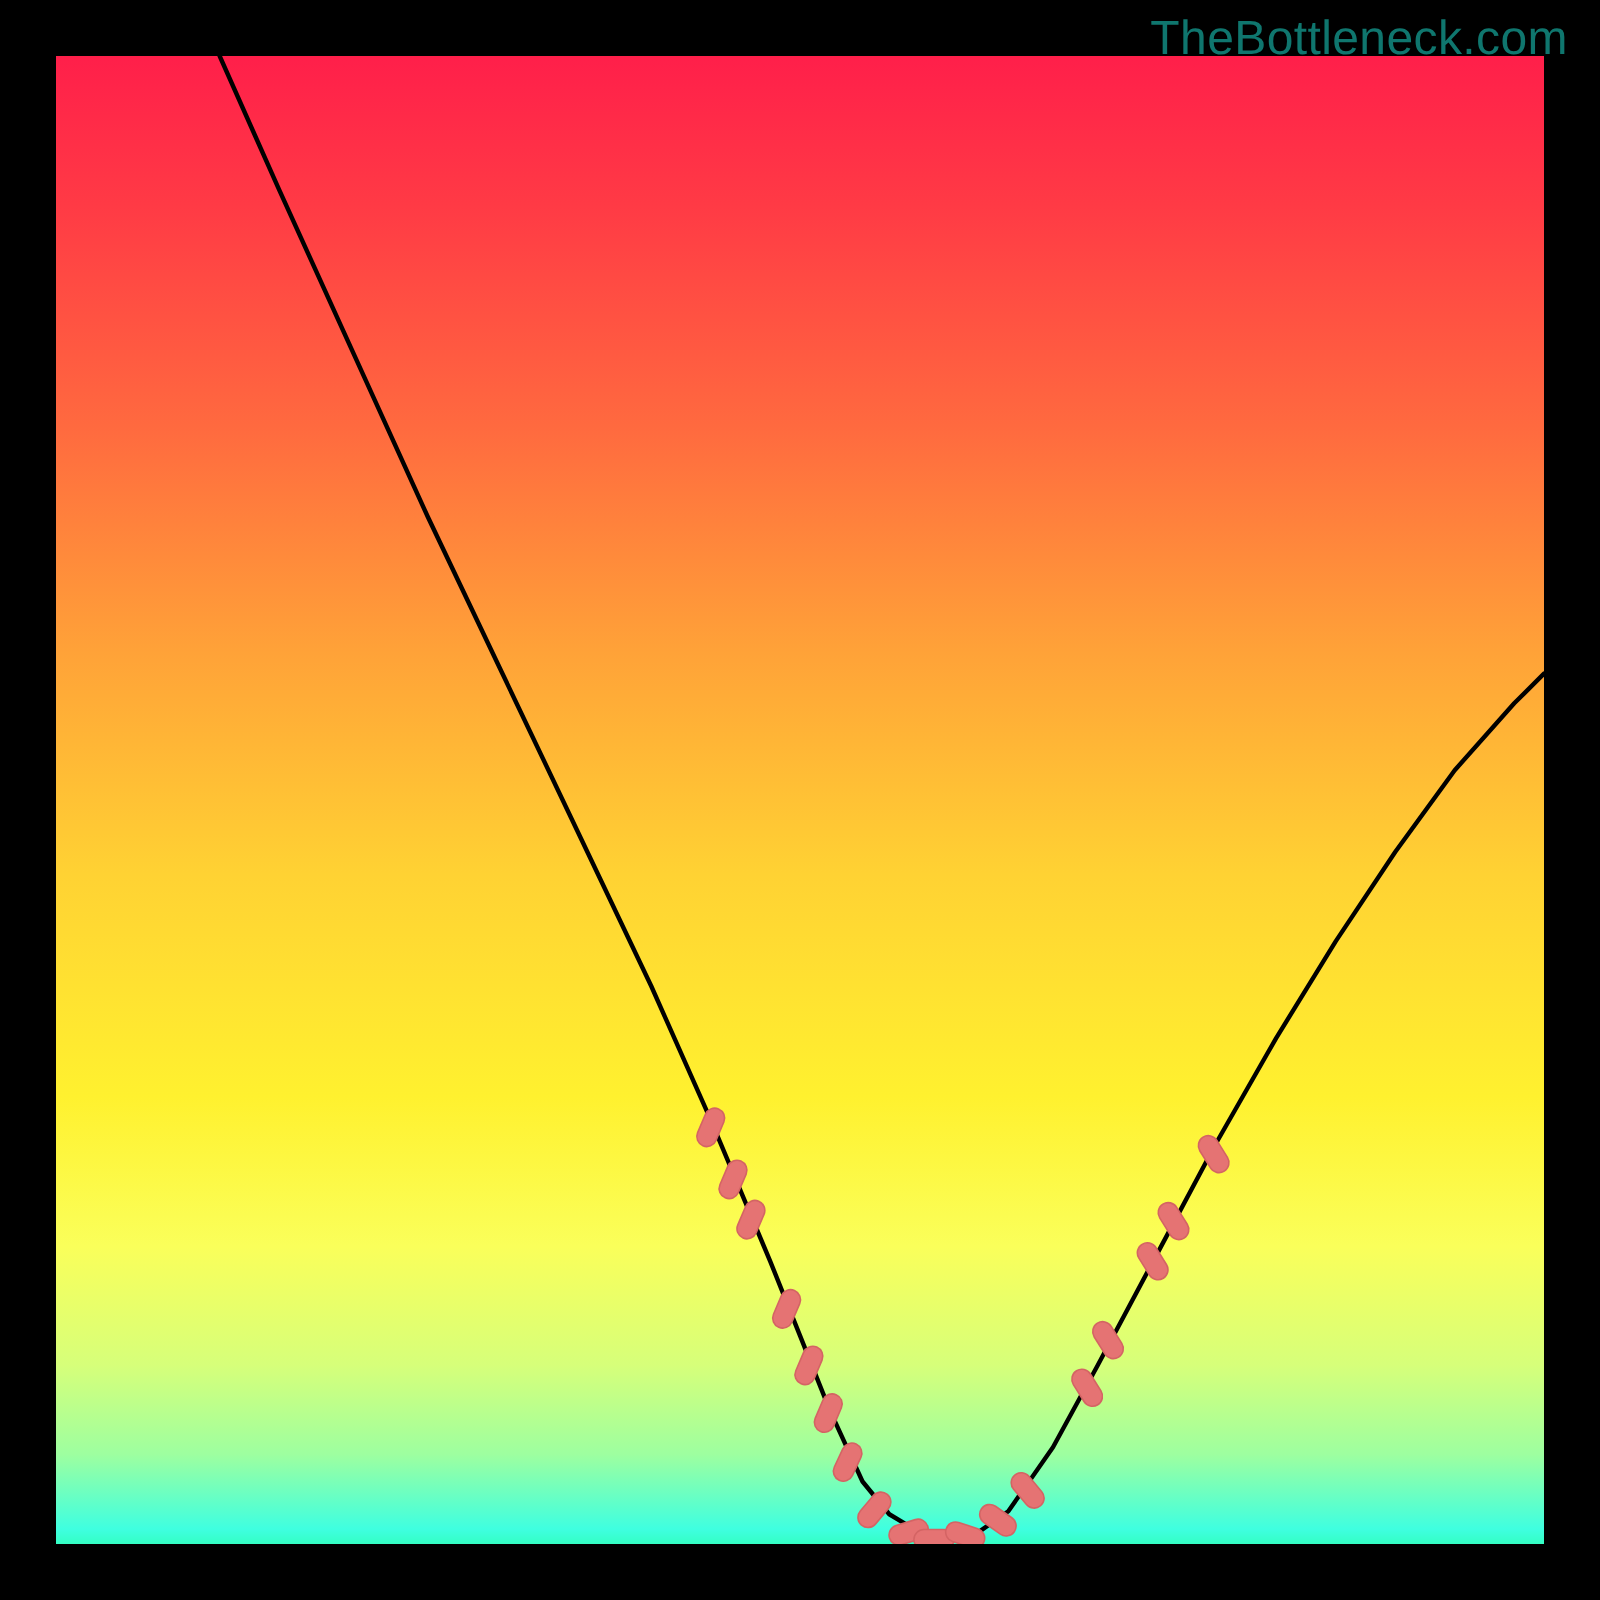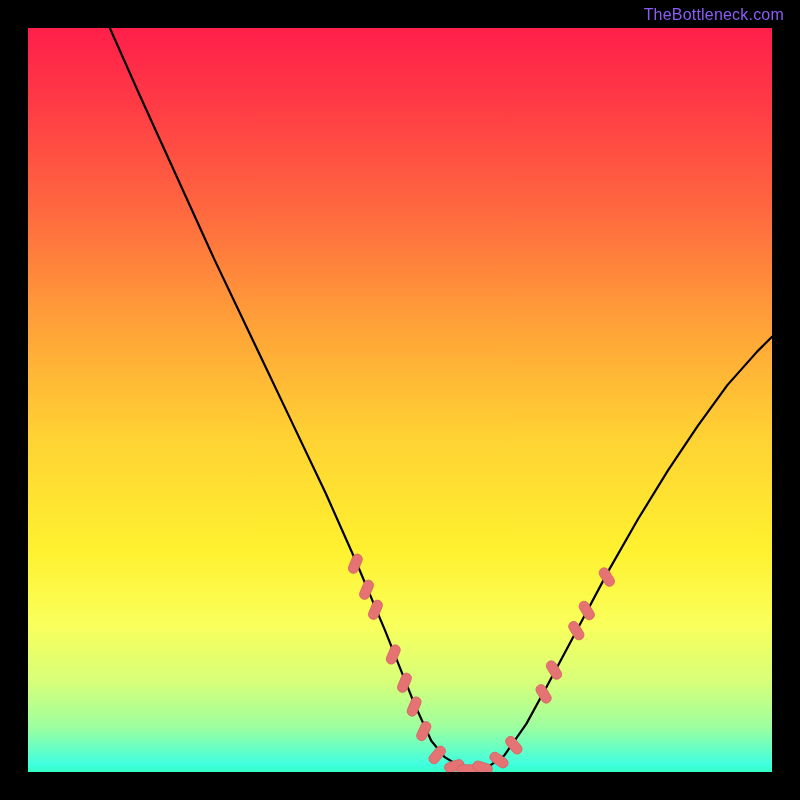--- a/index.html
+++ b/index.html
@@ -43,22 +43,22 @@
       #d6ff7a 88%,
       #9dffa0 94%,
       #3fffe0 99%,
       #34ffc4 100%
     );
   }
   .watermark {
     position: absolute;
     top: 6px;
     right: 16px;
-    color: #8b5cf6;
-    font-size: 16px;
+    color: #0f766e;
+    font-size: 24px;
     font-weight: 500;
     letter-spacing: 0.2px;
     user-select: none;
   }
   .svg-layer {
     position: absolute;
     left: 0;
     top: 0;
     width: 100%;
     height: 100%;

